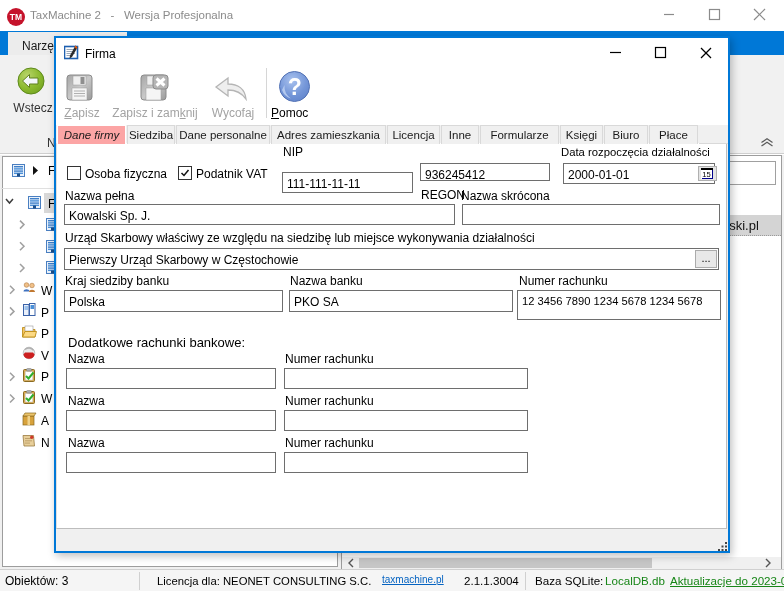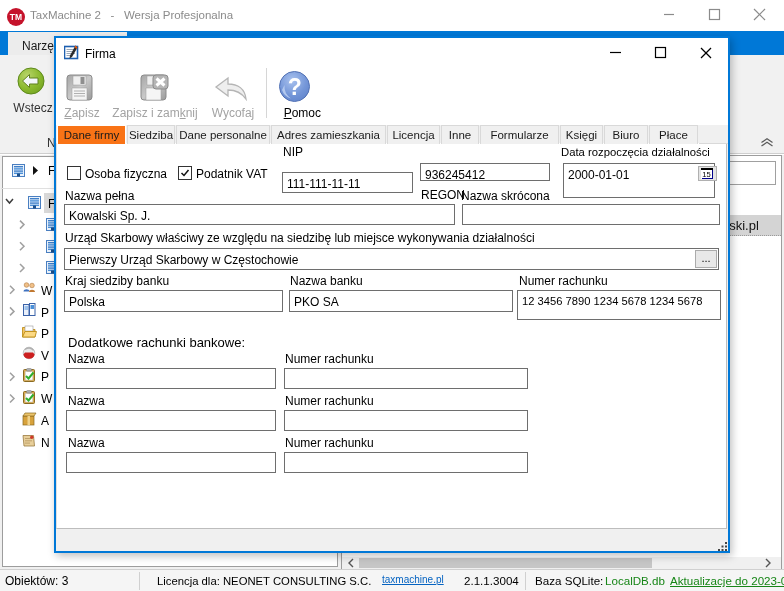--- a/index.html
+++ b/index.html
@@ -241,21 +241,21 @@
   <circle cx="15.5" cy="15.5" r="15" fill="url(#hg)" stroke="#5372b4"></circle>
   <path d="M3 19 A13 13 0 0 0 12 27.5 A15 15 0 0 1 5.5 14 Z" fill="#c3d4f2" opacity="0.8"></path>
   <text x="15.8" y="24" text-anchor="middle" font-family="Liberation Sans" font-size="23" font-weight="bold" fill="#fff">?</text>
 </svg>
 
 <div class="abs" style="left:266px;top:68px;width:1px;height:50px;background:#d6d6d6;"></div>
 
 <div class="abs" style="left:47px;top:106px;width:70px;text-align:center;color:#a3a3a3;"><u>Z</u>apisz</div>
 <div class="abs" style="left:110px;top:106px;width:90px;text-align:center;color:#a3a3a3;">Zapisz i zam<u>k</u>nij</div>
 <div class="abs" style="left:208px;top:106px;width:50px;text-align:center;color:#a3a3a3;">Wycofaj</div>
-<div class="abs" style="left:271px;top:106px;width:50px;text-align:right;color:#000;"><u>P</u>omoc</div>
+<div class="abs" style="left:271px;top:106px;width:50px;text-align:left;color:#000;"><u>P</u>omoc</div>
 </div>
 
 <div class="abs" style="left:56px;top:125px;width:672px;height:19px;background:#f0f0f0;"></div>
 
 <div class="abs" style="left:56px;top:143px;width:671px;height:386px;background:#fff;border-left:1px solid #e0e0e0;border-right:1px solid #bdbdbd;border-bottom:1px solid #bdbdbd;"></div>
 
 <svg class="abs" style="left:717px;top:541px;width:11px;height:11px;" viewBox="0 0 11 11">
   <g fill="#444">
     <rect x="8" y="1" width="2" height="2"></rect>
       <rect x="8" y="4.5" width="2" height="2"></rect>
@@ -264,21 +264,21 @@
       <rect x="4.5" y="8" width="2" height="2"></rect>
     <rect x="1" y="8" width="2" height="2"></rect>
   </g>
 </svg>
 
 <style>
 .tab { position:absolute; top:125px; height:19px; background:#f0f0f0; border:1px solid #d9d9d9; border-bottom:none; text-align:center; font-size:11.5px; color:#1a1a1a; line-height:18px; }
 .tabline { position:absolute; top:143px; height:1px; background:#d9d9d9; }
 </style>
 <div id="tabs">
-  <div class="tab" style="left:57px;width:69px;background:#f97316;border-color:#fff;z-index:3;">Dane firmy</div>
+  <div class="tab" style="left:57px;width:69px;background:#fca5a5;border-color:#fff;z-index:3;font-style:italic;">Dane firmy</div>
   <div class="tab" style="left:127px;width:48px;">Siedziba</div>
   <div class="tab" style="left:176px;width:94px;">Dane personalne</div>
   <div class="tab" style="left:271px;width:115px;">Adres zamieszkania</div>
   <div class="tab" style="left:387px;width:53px;">Licencja</div>
   <div class="tab" style="left:441px;width:38px;">Inne</div>
   <div class="tab" style="left:480px;width:79px;">Formularze</div>
   <div class="tab" style="left:560px;width:43px;">Księgi</div>
   <div class="tab" style="left:604px;width:44px;">Biuro</div>
   <div class="tab" style="left:649px;width:49px;">Płace</div>
   <div class="tabline" style="left:699px;width:29px;"></div>
@@ -296,21 +296,21 @@
   <svg class="abs" style="left:178px;top:166px;width:14px;height:14px;" viewBox="0 0 14 14">
       <path d="M3.5 7 L6 9.5 L10.5 4" fill="none" stroke="#111" stroke-width="1.5"></path>
     </svg>
   <div class="lbl" style="left:196px;top:167px;">Podatnik VAT</div>
 
   <div class="lbl" style="left:283px;top:145px;">NIP</div>
   <div class="inp" style="left:282px;top:172px;width:131px;height:21px;">111-111-11-11</div>
   <div class="lbl" style="left:421px;top:145px;margin-top:43px;">REGON</div>
   <div class="inp" style="left:420px;top:163px;width:130px;height:18px;">936245412</div>
   <div class="lbl" style="left:561px;top:146px;font-size:11.3px;">Data rozpoczęcia działalności</div>
-  <div class="inp" style="left:563px;top:163px;width:152px;height:35px;">2000-01-01</div>
+  <div class="inp" style="left:563px;top:163px;width:152px;height:21px;">2000-01-01</div>
   <div class="abs" style="left:698px;top:166px;width:19px;height:15px;background:#e4e4e4;border:1px solid #b0b0b0;"></div>
   <svg class="abs" style="left:701px;top:167px;width:13px;height:13px;" viewBox="0 0 13 13" shape-rendering="crispEdges">
     <rect x="0" y="1" width="12" height="11" fill="#fff"></rect>
     <rect x="0" y="1" width="12" height="1.6" fill="#000"></rect>
     <rect x="10.8" y="2.6" width="1.2" height="9.4" fill="#00008b"></rect>
     <rect x="1.2" y="10.8" width="10.8" height="1.2" fill="#00008b"></rect>
     <text x="5.4" y="9.8" text-anchor="middle" font-family="Liberation Sans" font-size="7.6" fill="#000">15</text>
   </svg>
 
   <div class="lbl" style="left:65px;top:189px;">Nazwa pełna</div>

